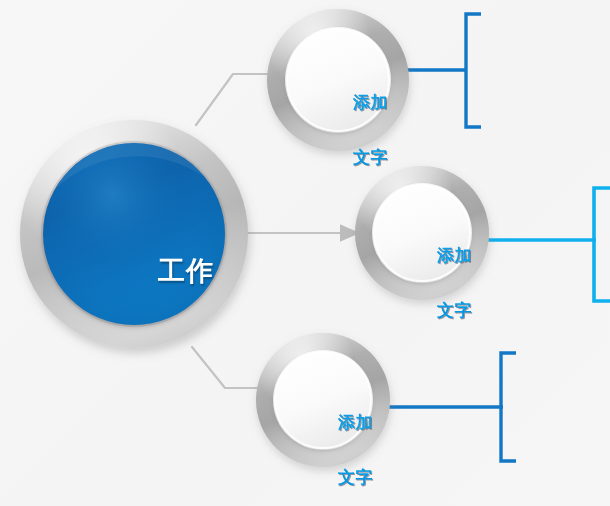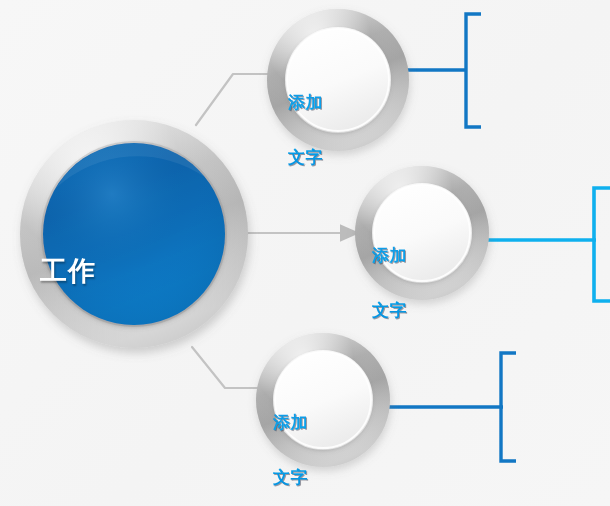--- a/index.html
+++ b/index.html
@@ -22,21 +22,21 @@
   }
   svg.layer {
     position: absolute;
     left: 0;
     top: 0;
     width: 610px;
     height: 506px;
   }
   .node-label {
     position: absolute;
-    text-align: left;
+    text-align: right;
     pointer-events: none;
     user-select: none;
     line-height: 1.08;
     white-space: pre;
   }
   .main-label {
     font-size: 27px;
     font-weight: bold;
     color: #ffffff;
     letter-spacing: 1px;
@@ -186,21 +186,21 @@
       <circle cx="323" cy="400" r="67" fill="url(#nodeRing)"></circle>
       <circle cx="323" cy="400" r="67" fill="url(#nodeRingSheen)"></circle>
     </g>
     <g>
       <circle cx="323" cy="400" r="50" fill="#ffffff" opacity="0.95"></circle>
       <circle cx="323" cy="400" r="48" fill="url(#nodeFace)" filter="url(#innerSoft)"></circle>
       <circle cx="323" cy="400" r="48" fill="none" stroke="#ffffff" stroke-width="2" opacity="0.9"></circle>
     </g>
   </svg>
 
-  <div class="node-label main-label" style="left:40px; top:199px; width:160px;">
+  <div class="node-label main-label" style="left:54px; top:199px; width:160px;">
     <div>工作</div>
   </div>
 
   <div class="node-label sub-label" style="left:288px; top:57px; width:100px;">
     <div>添加</div>
     <div>文字</div>
   </div>
 
   <div class="node-label sub-label" style="left:372px; top:210px; width:100px;">
     <div>添加</div>

